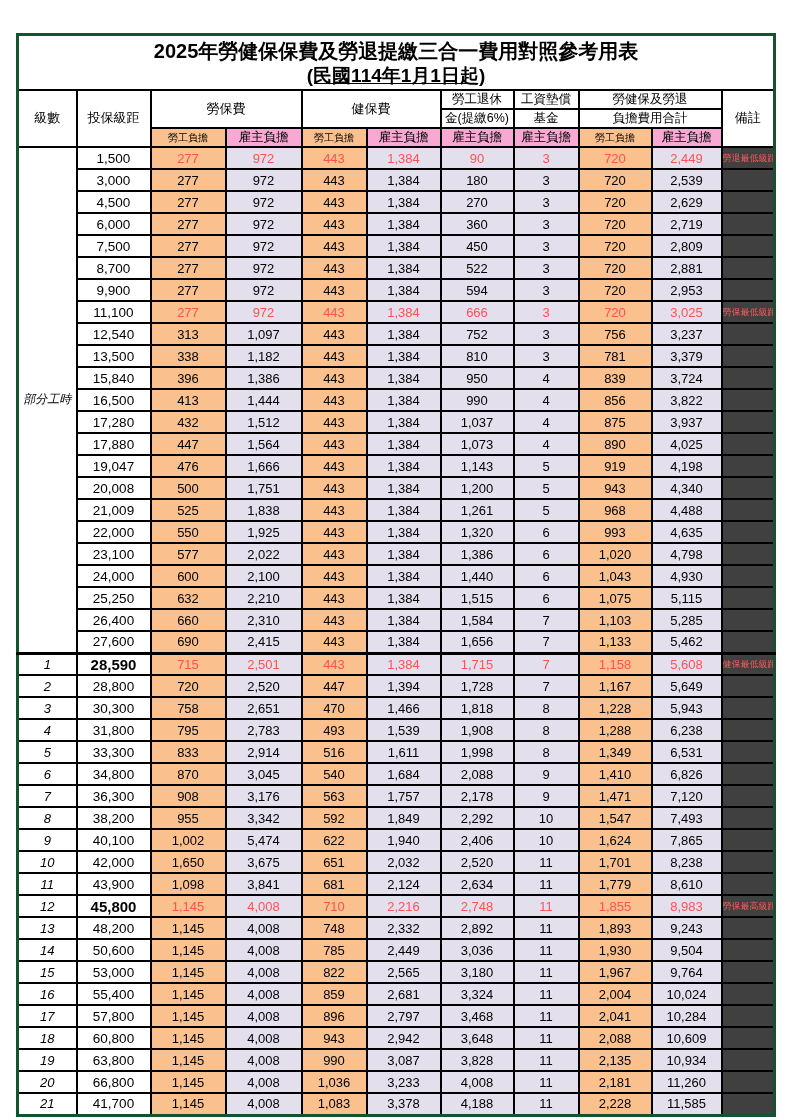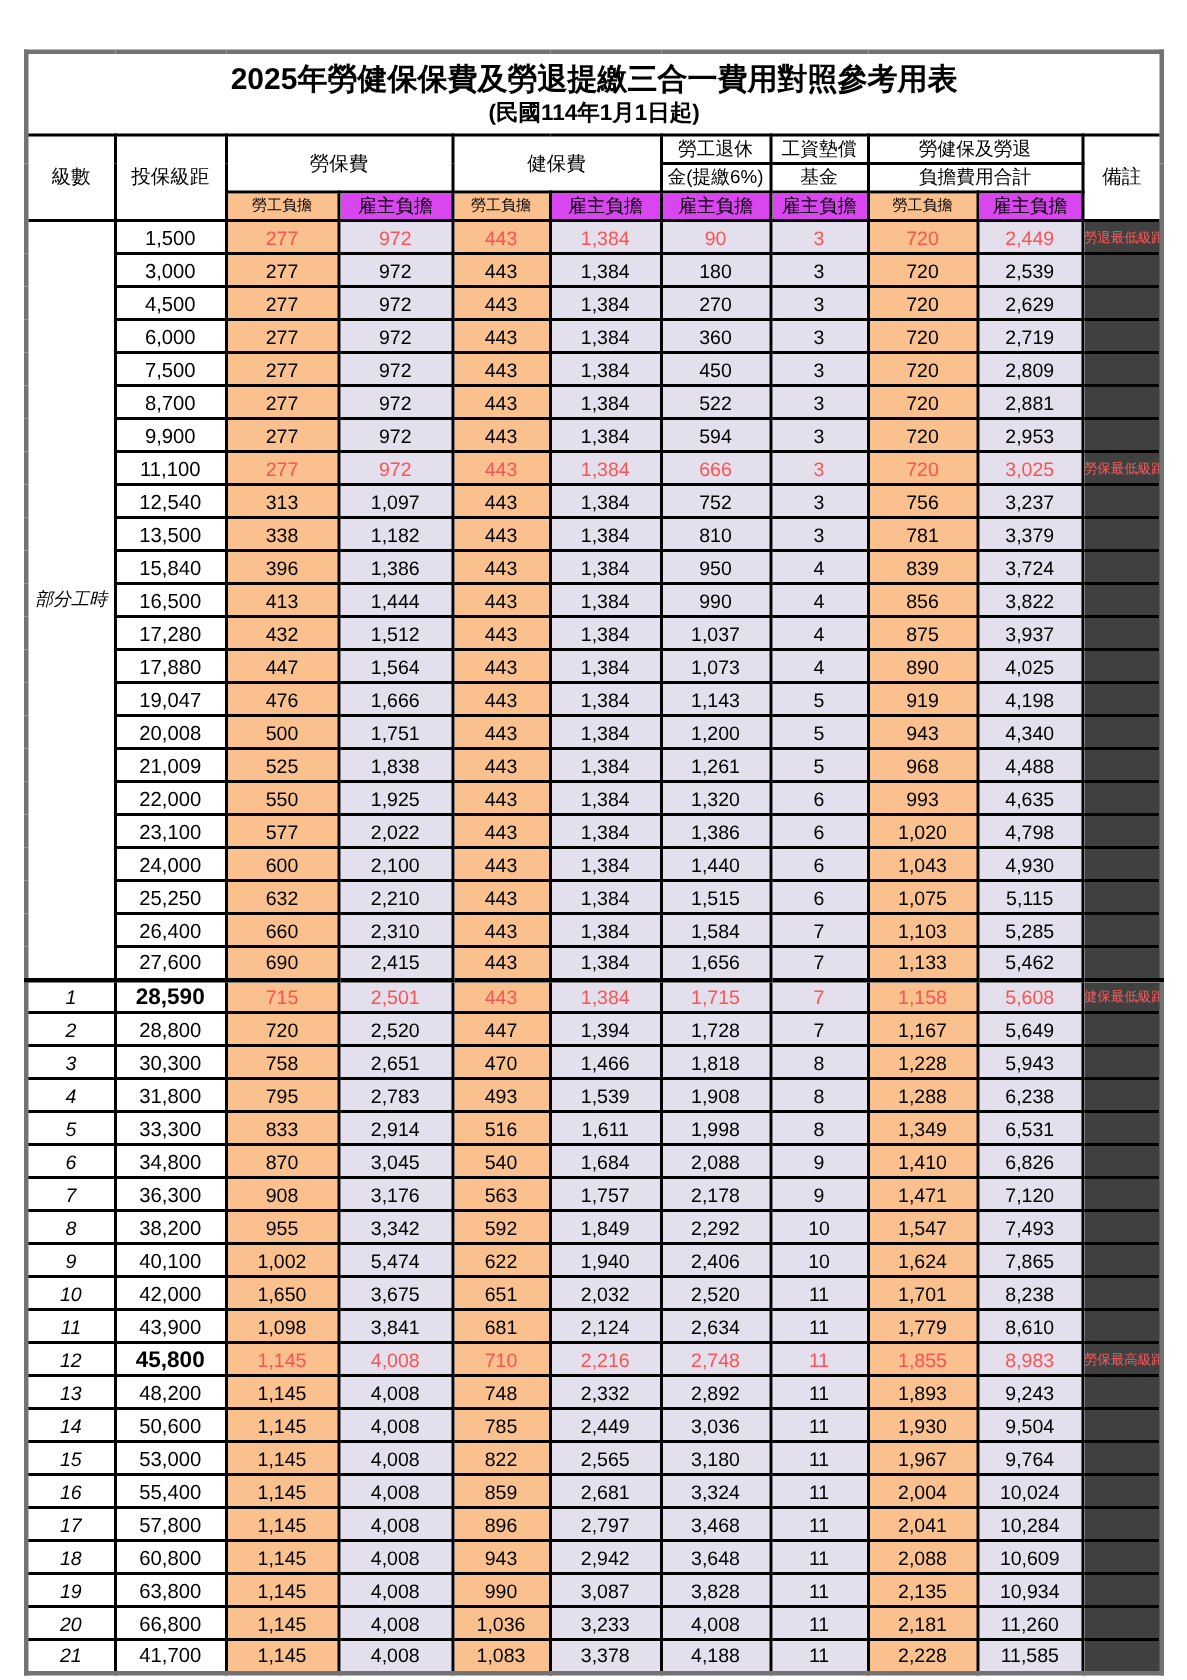--- a/index.html
+++ b/index.html
@@ -22,30 +22,30 @@
   }
   table.main td,table.main th{
     border:2px solid #000;
     padding:0;
     text-align:center;
     vertical-align:middle;
     overflow:hidden;
     white-space:nowrap;
   }
   
-  table.main{border:3px solid #737373;}
+  table.main{border:3px solid #14532d;}
 
   .title-cell{height:53px;background:#fff;}
   .title-line1{font-size:20px;font-weight:700;line-height:1.35;}
-  .title-line2{font-size:15px;font-weight:700;line-height:1.2;}
+  .title-line2{font-size:19px;font-weight:700;line-height:1.2;text-decoration:underline;}
 
   thead th{font-weight:400;background:#fff;font-size:13px;line-height:1.1;}
   thead tr{height:19px;}
   th.sub-emp{background:#FAC08E;font-size:10px;}
-  th.sub-er{background:#d946ef;font-size:12.5px;}
+  th.sub-er{background:#f9a8d4;font-size:12.5px;}
   th.two-line{font-size:12.5px;}
 
   tbody tr{height:22px;}
   tbody td{font-size:13px;}
   td.level-cell{background:#fff;font-size:13px;font-style:italic;}
   td.part-time{font-size:12px;letter-spacing:0;}
   td.salary-cell{background:#fff;font-size:13.5px;}
   td.salary-bold{font-weight:700;font-size:15px;}
   td.c-emp{background:#FAC08E;}
   td.c-er{background:#E4DFEC;}

